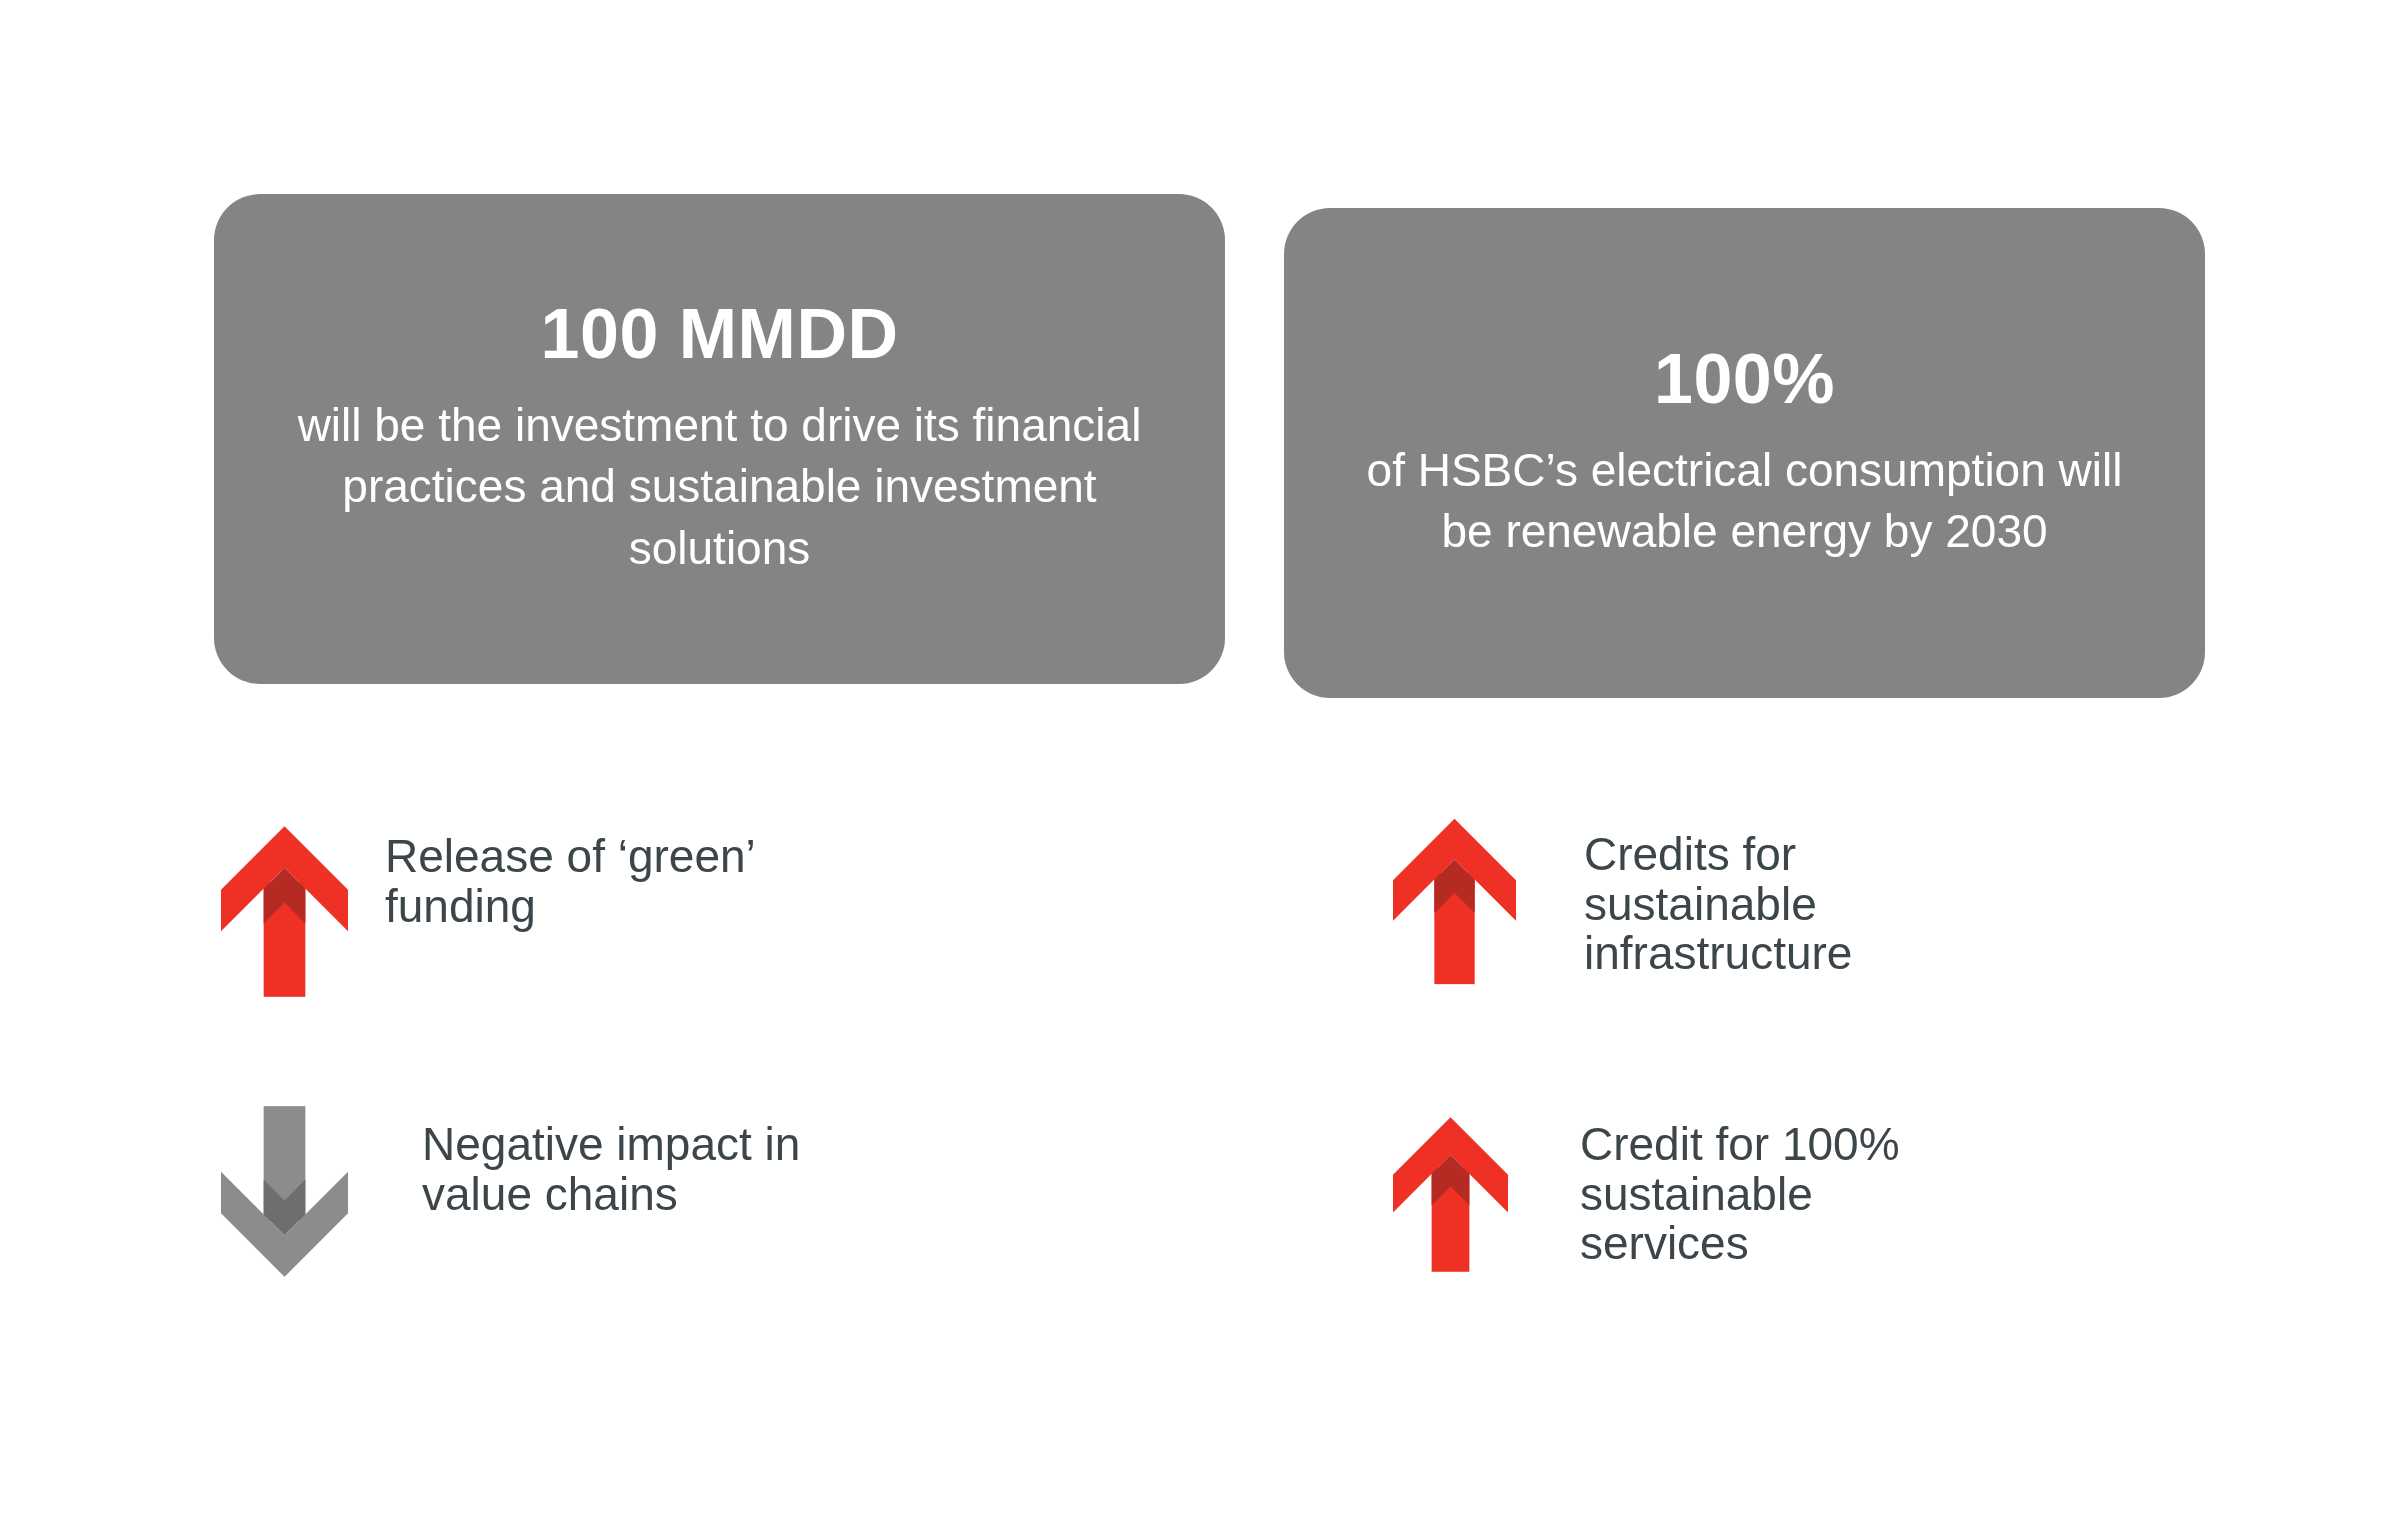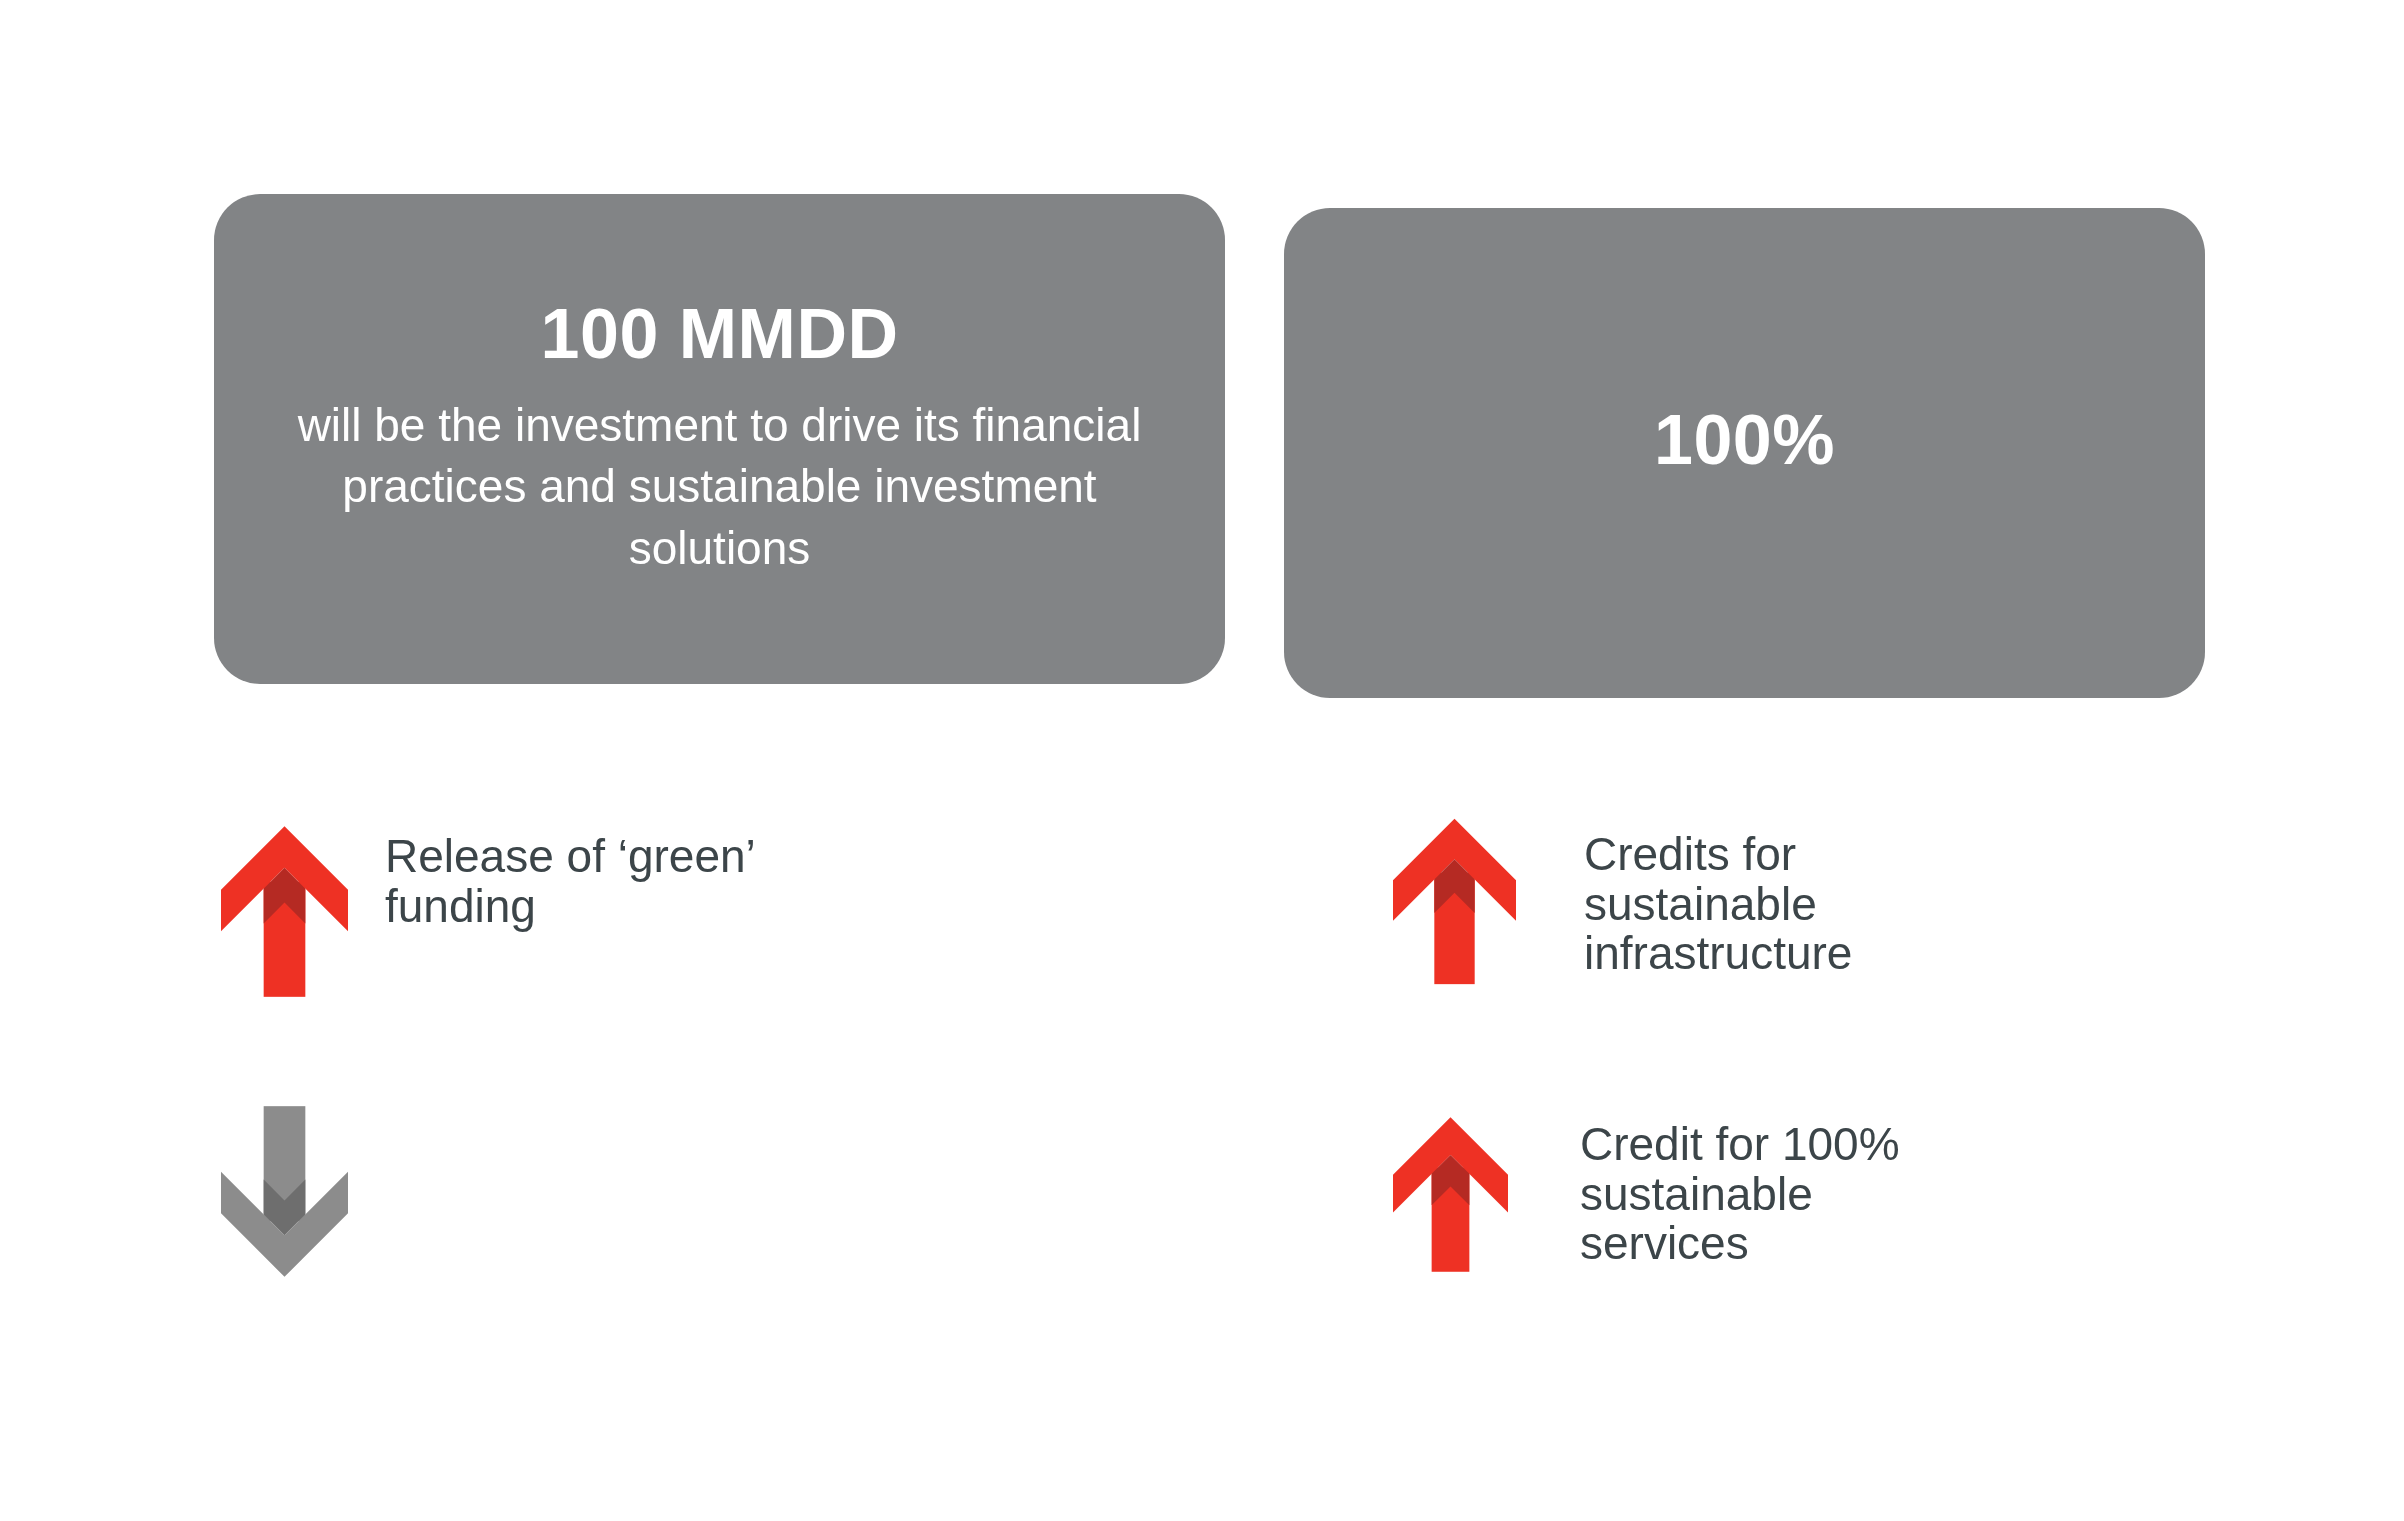--- a/index.html
+++ b/index.html
@@ -92,20 +92,21 @@
 
 <div id="infographic">
 
   <div class="stat-card" id="card-left">
     <div class="stat-value">100 MMDD</div>
     <div class="stat-desc">will be the investment to drive its financial practices and sustainable investment solutions</div>
   </div>
 
   <div class="stat-card" id="card-right">
     <div class="stat-value">100%</div>
+    <div class="stat-desc">of HSBC’s electrical consumption will be renewable energy by 2030</div>
   </div>
 
   <div class="point-row" id="point-1">
     <svg class="arrow-icon" width="127" height="171" viewBox="0 0 128 172">
 
       <rect x="43" y="56" width="42" height="116" fill="#ee3124"></rect>
 
       <path d="M64 0 L128 64 L128 106 L64 42 L0 106 L0 64 Z" fill="#ee3124"></path>
 
       <path d="M64 42 L85 63 L85 98 L64 77 L43 98 L43 63 Z" fill="#b52a23"></path>
@@ -116,20 +117,22 @@
 
   <div class="point-row" id="point-2">
     <svg class="arrow-icon" width="127" height="171" viewBox="0 0 128 172">
 
       <rect x="43" y="0" width="42" height="116" fill="#8c8c8c"></rect>
 
       <path d="M64 172 L0 108 L0 66 L64 130 L128 66 L128 108 Z" fill="#8c8c8c"></path>
 
       <path d="M64 130 L43 109 L43 74 L64 95 L85 74 L85 109 Z" fill="#6e6e6e"></path>
     </svg>
+    <div class="point-label">Negative impact in
+value chains</div>
   </div>
 
   <div class="point-row" id="point-3">
     <svg class="arrow-icon" width="123" height="167" viewBox="0 0 128 172">
       <rect x="43" y="56" width="42" height="116" fill="#ee3124"></rect>
       <path d="M64 0 L128 64 L128 106 L64 42 L0 106 L0 64 Z" fill="#ee3124"></path>
       <path d="M64 42 L85 63 L85 98 L64 77 L43 98 L43 63 Z" fill="#b52a23"></path>
     </svg>
     <div class="point-label">Credits for
 sustainable

